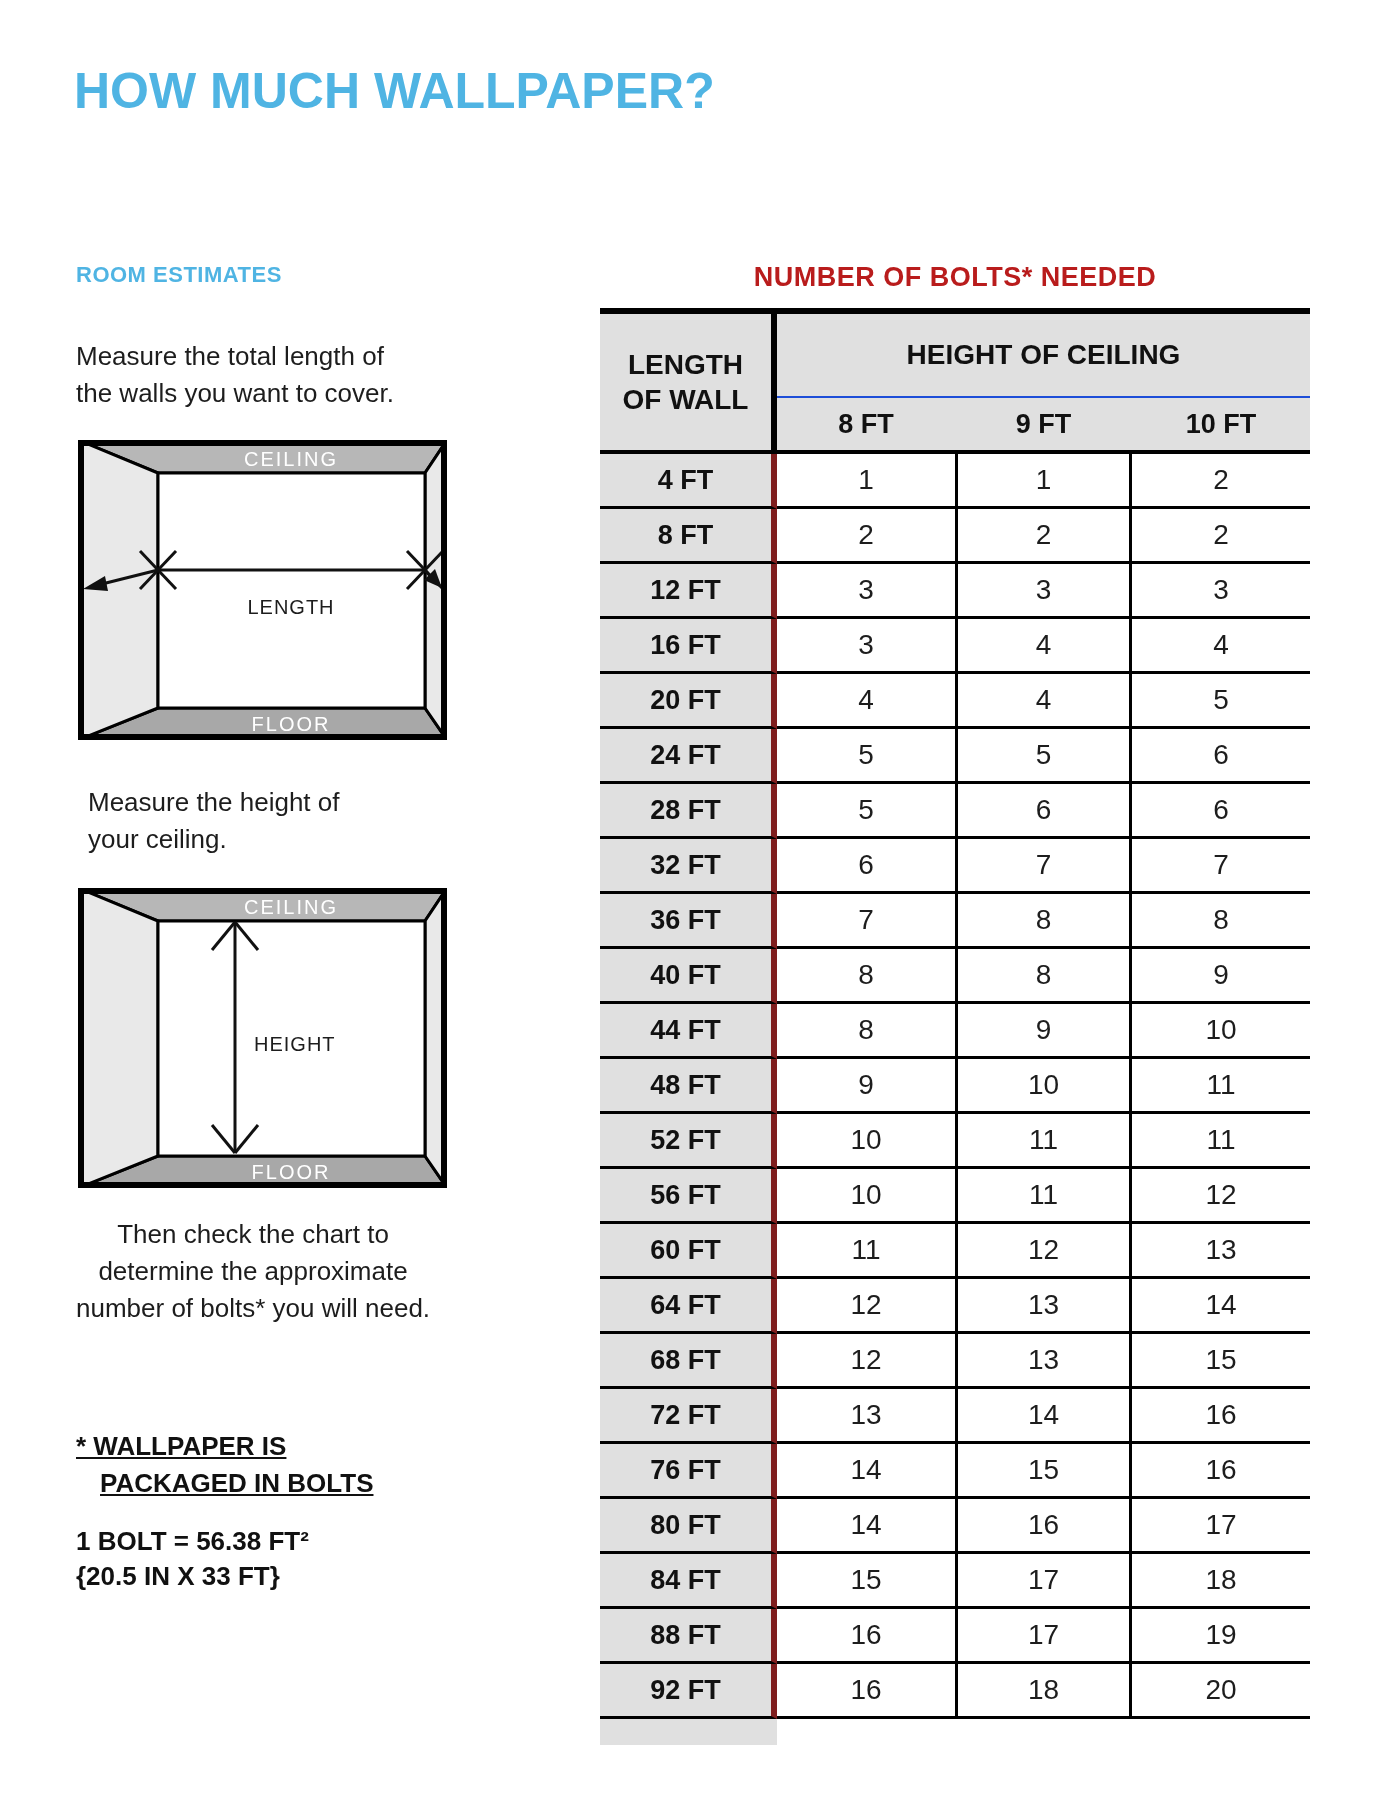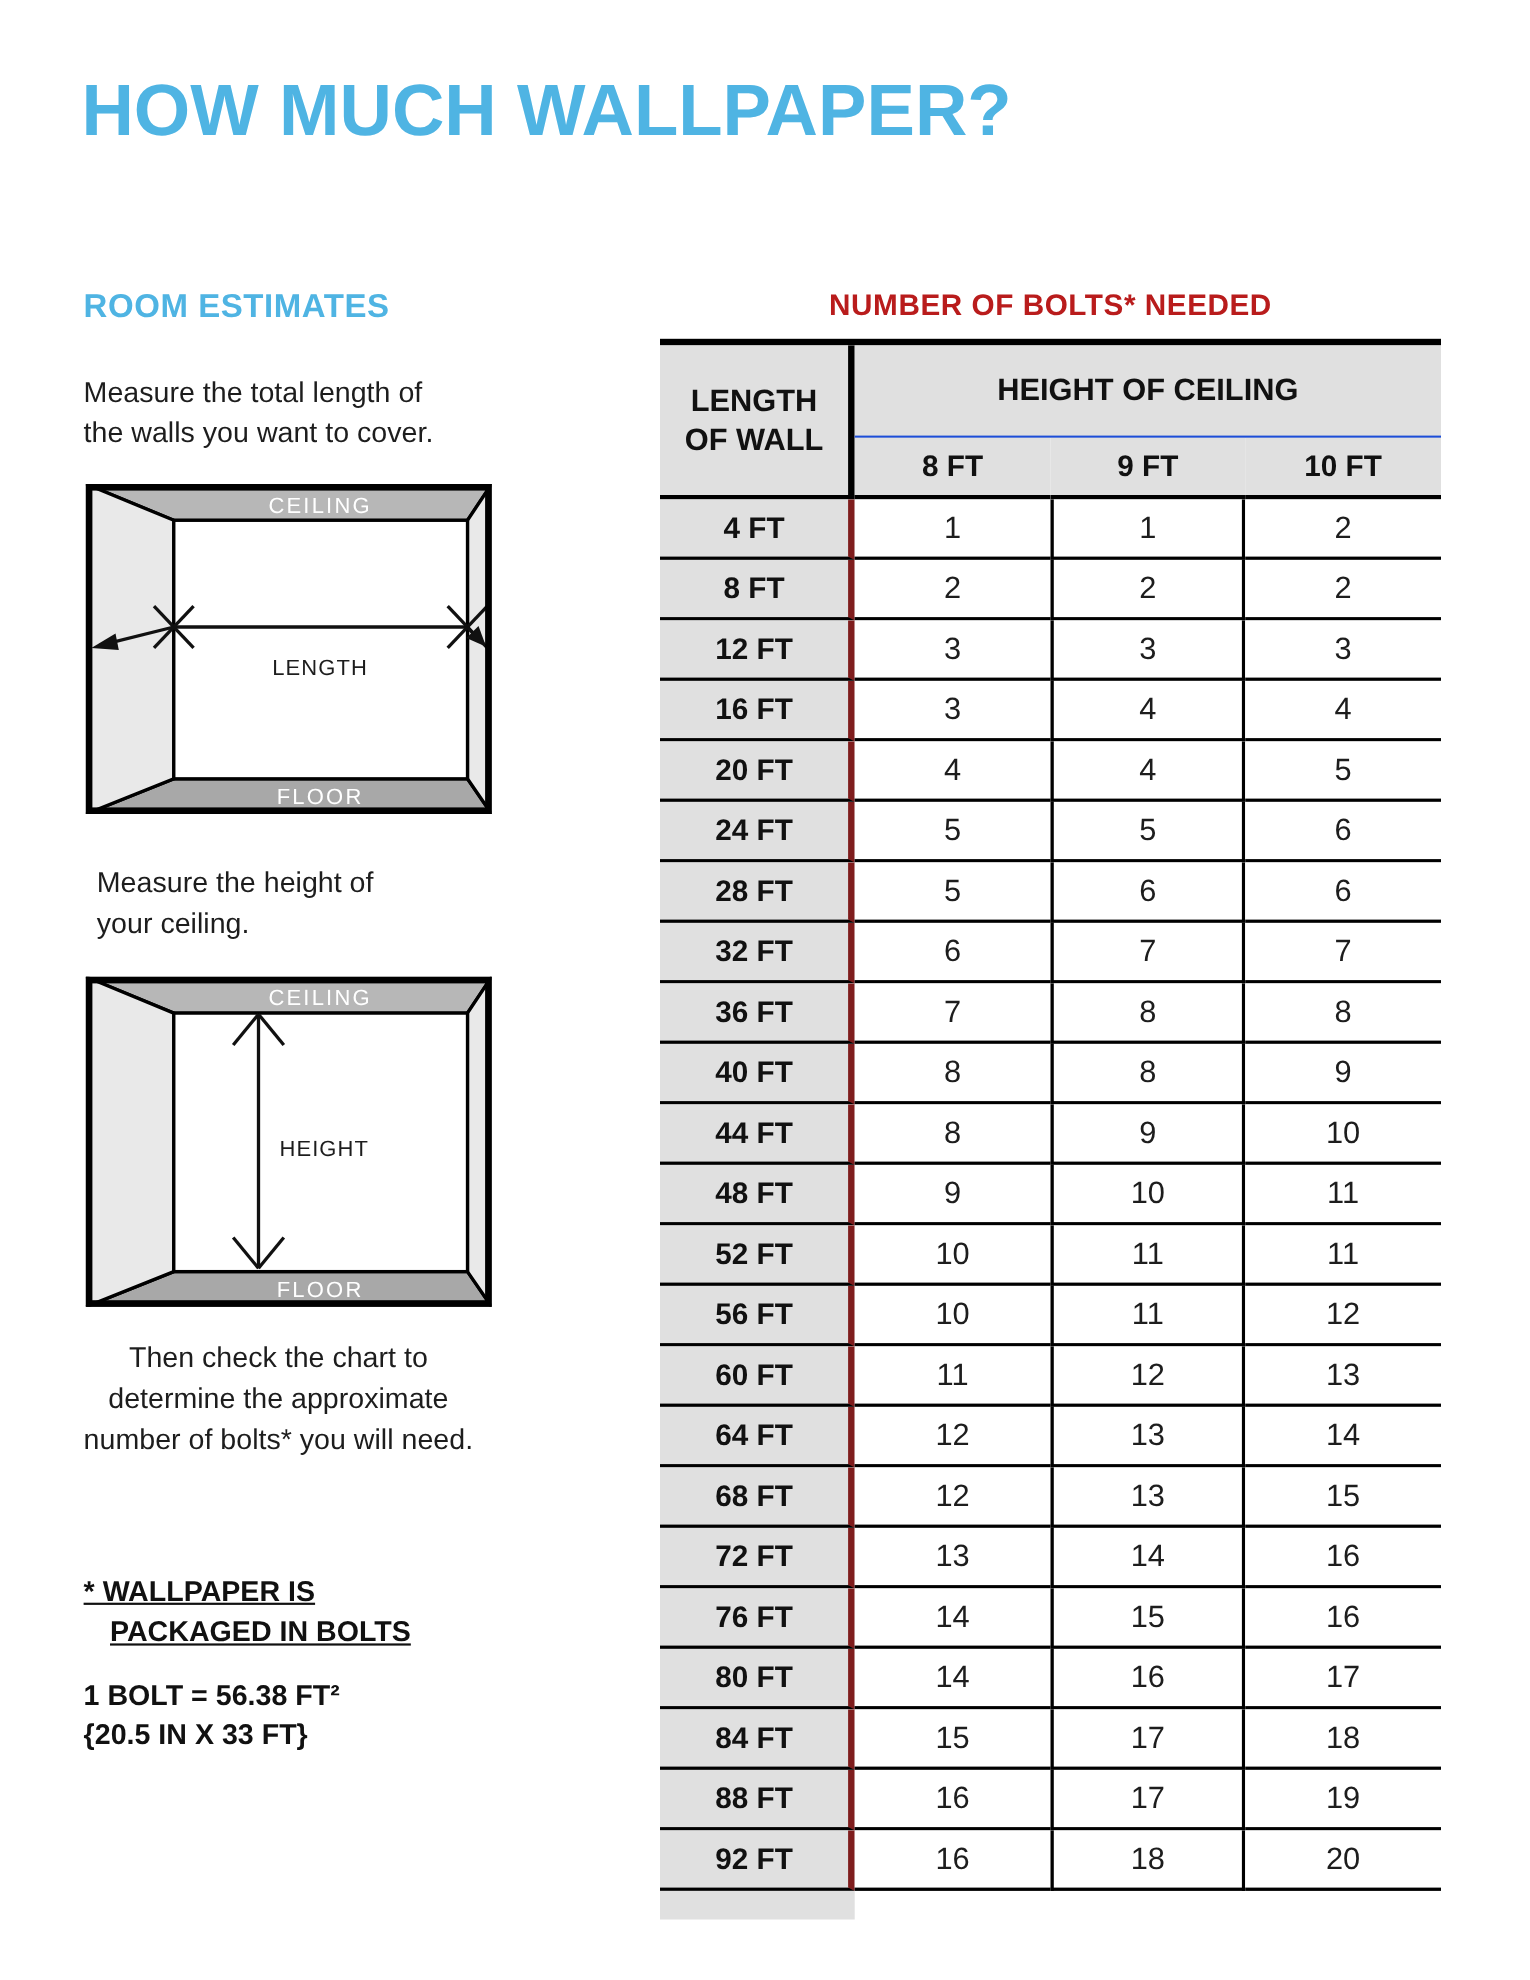--- a/index.html
+++ b/index.html
@@ -1,22 +1,22 @@
 <!DOCTYPE html>
 <html><head>
 <meta charset="utf-8">
 <style>
   html,body{margin:0;padding:0;background:#ffffff;}
   .page{position:relative;width:1391px;height:1800px;background:#ffffff;overflow:hidden;
         font-family:"Liberation Sans","DejaVu Sans",sans-serif;color:#1a1a1a;}
 
-  .title{position:absolute;left:74px;top:62px;font-size:66px;font-weight:bold;
+  .title{position:absolute;left:74px;top:62px;font-size:50px;font-weight:bold;
          color:#4FB4E3;letter-spacing:0px;white-space:nowrap;}
 
-  .sect-head{position:absolute;left:76px;top:262px;font-size:30px;font-weight:bold;
+  .sect-head{position:absolute;left:76px;top:262px;font-size:22px;font-weight:bold;
              color:#4FB4E3;letter-spacing:0.5px;}
 
   .para{position:absolute;left:76px;font-size:26px;line-height:37px;color:#1d1d1d;}
   .p1{top:326px;margin-top:12px;} .p2{top:784px;margin-left:12px;} .p3{top:1216px;text-align:center;}
 
   .fig{position:absolute;left:78px;width:369px;height:300px;}
   .fig1{top:440px;} .fig2{top:888px;}
 
   .footnote{position:absolute;left:76px;top:1428px;font-size:26px;font-weight:bold;
             line-height:37px;color:#111;text-decoration:underline;}

